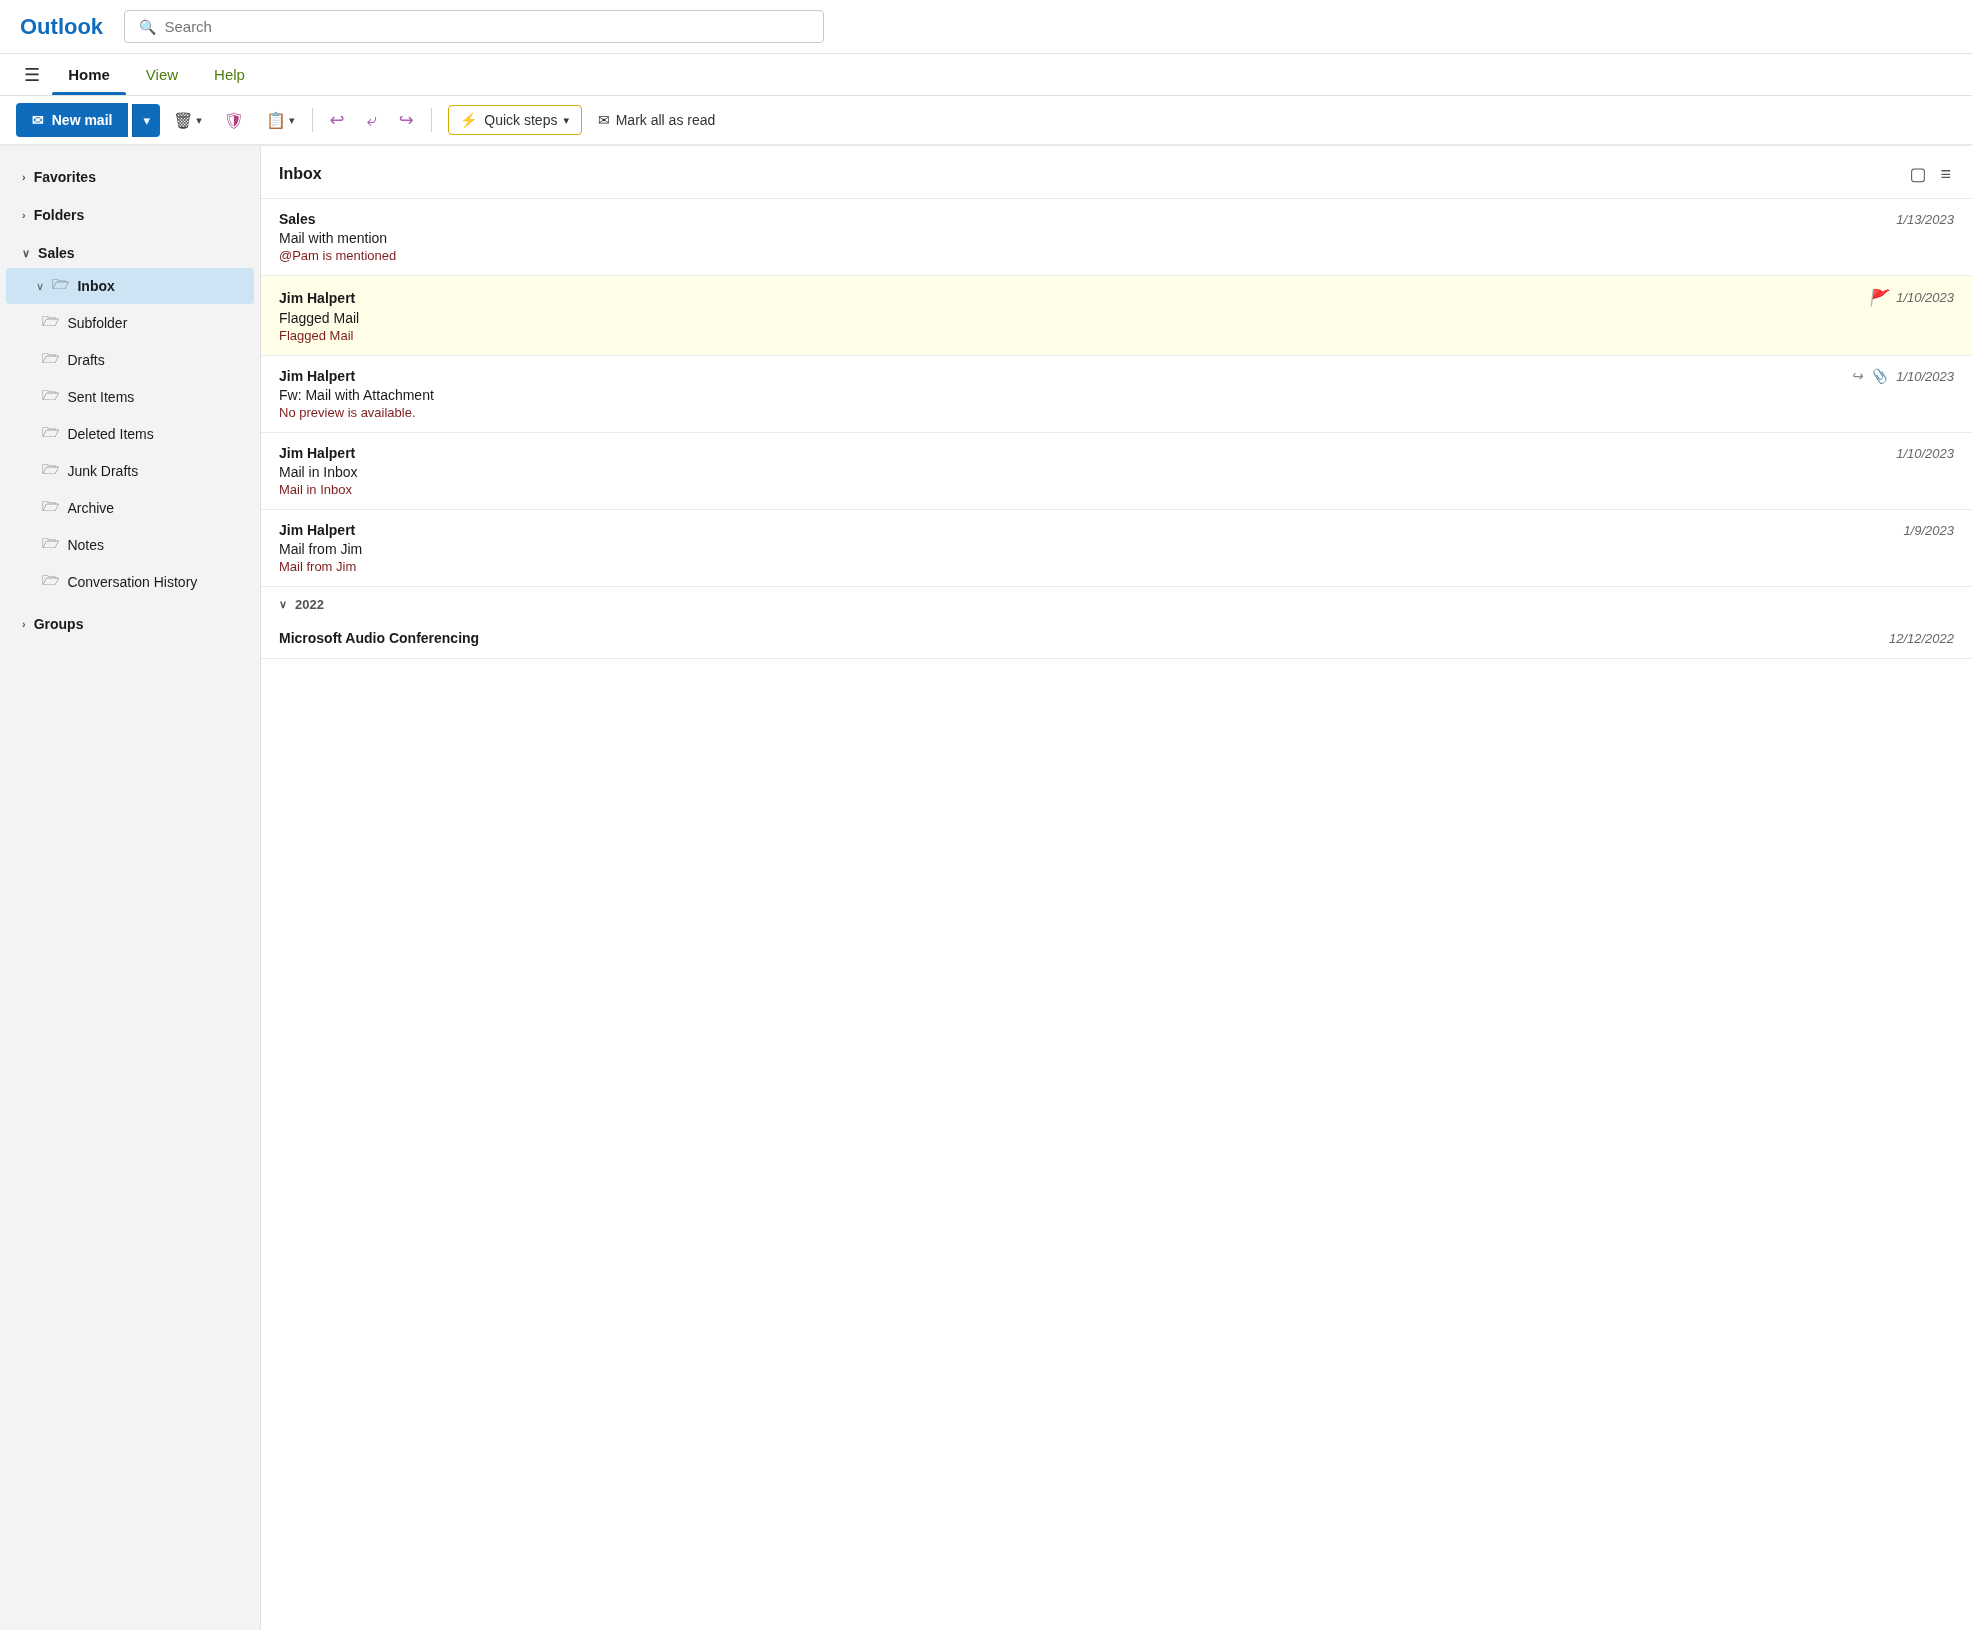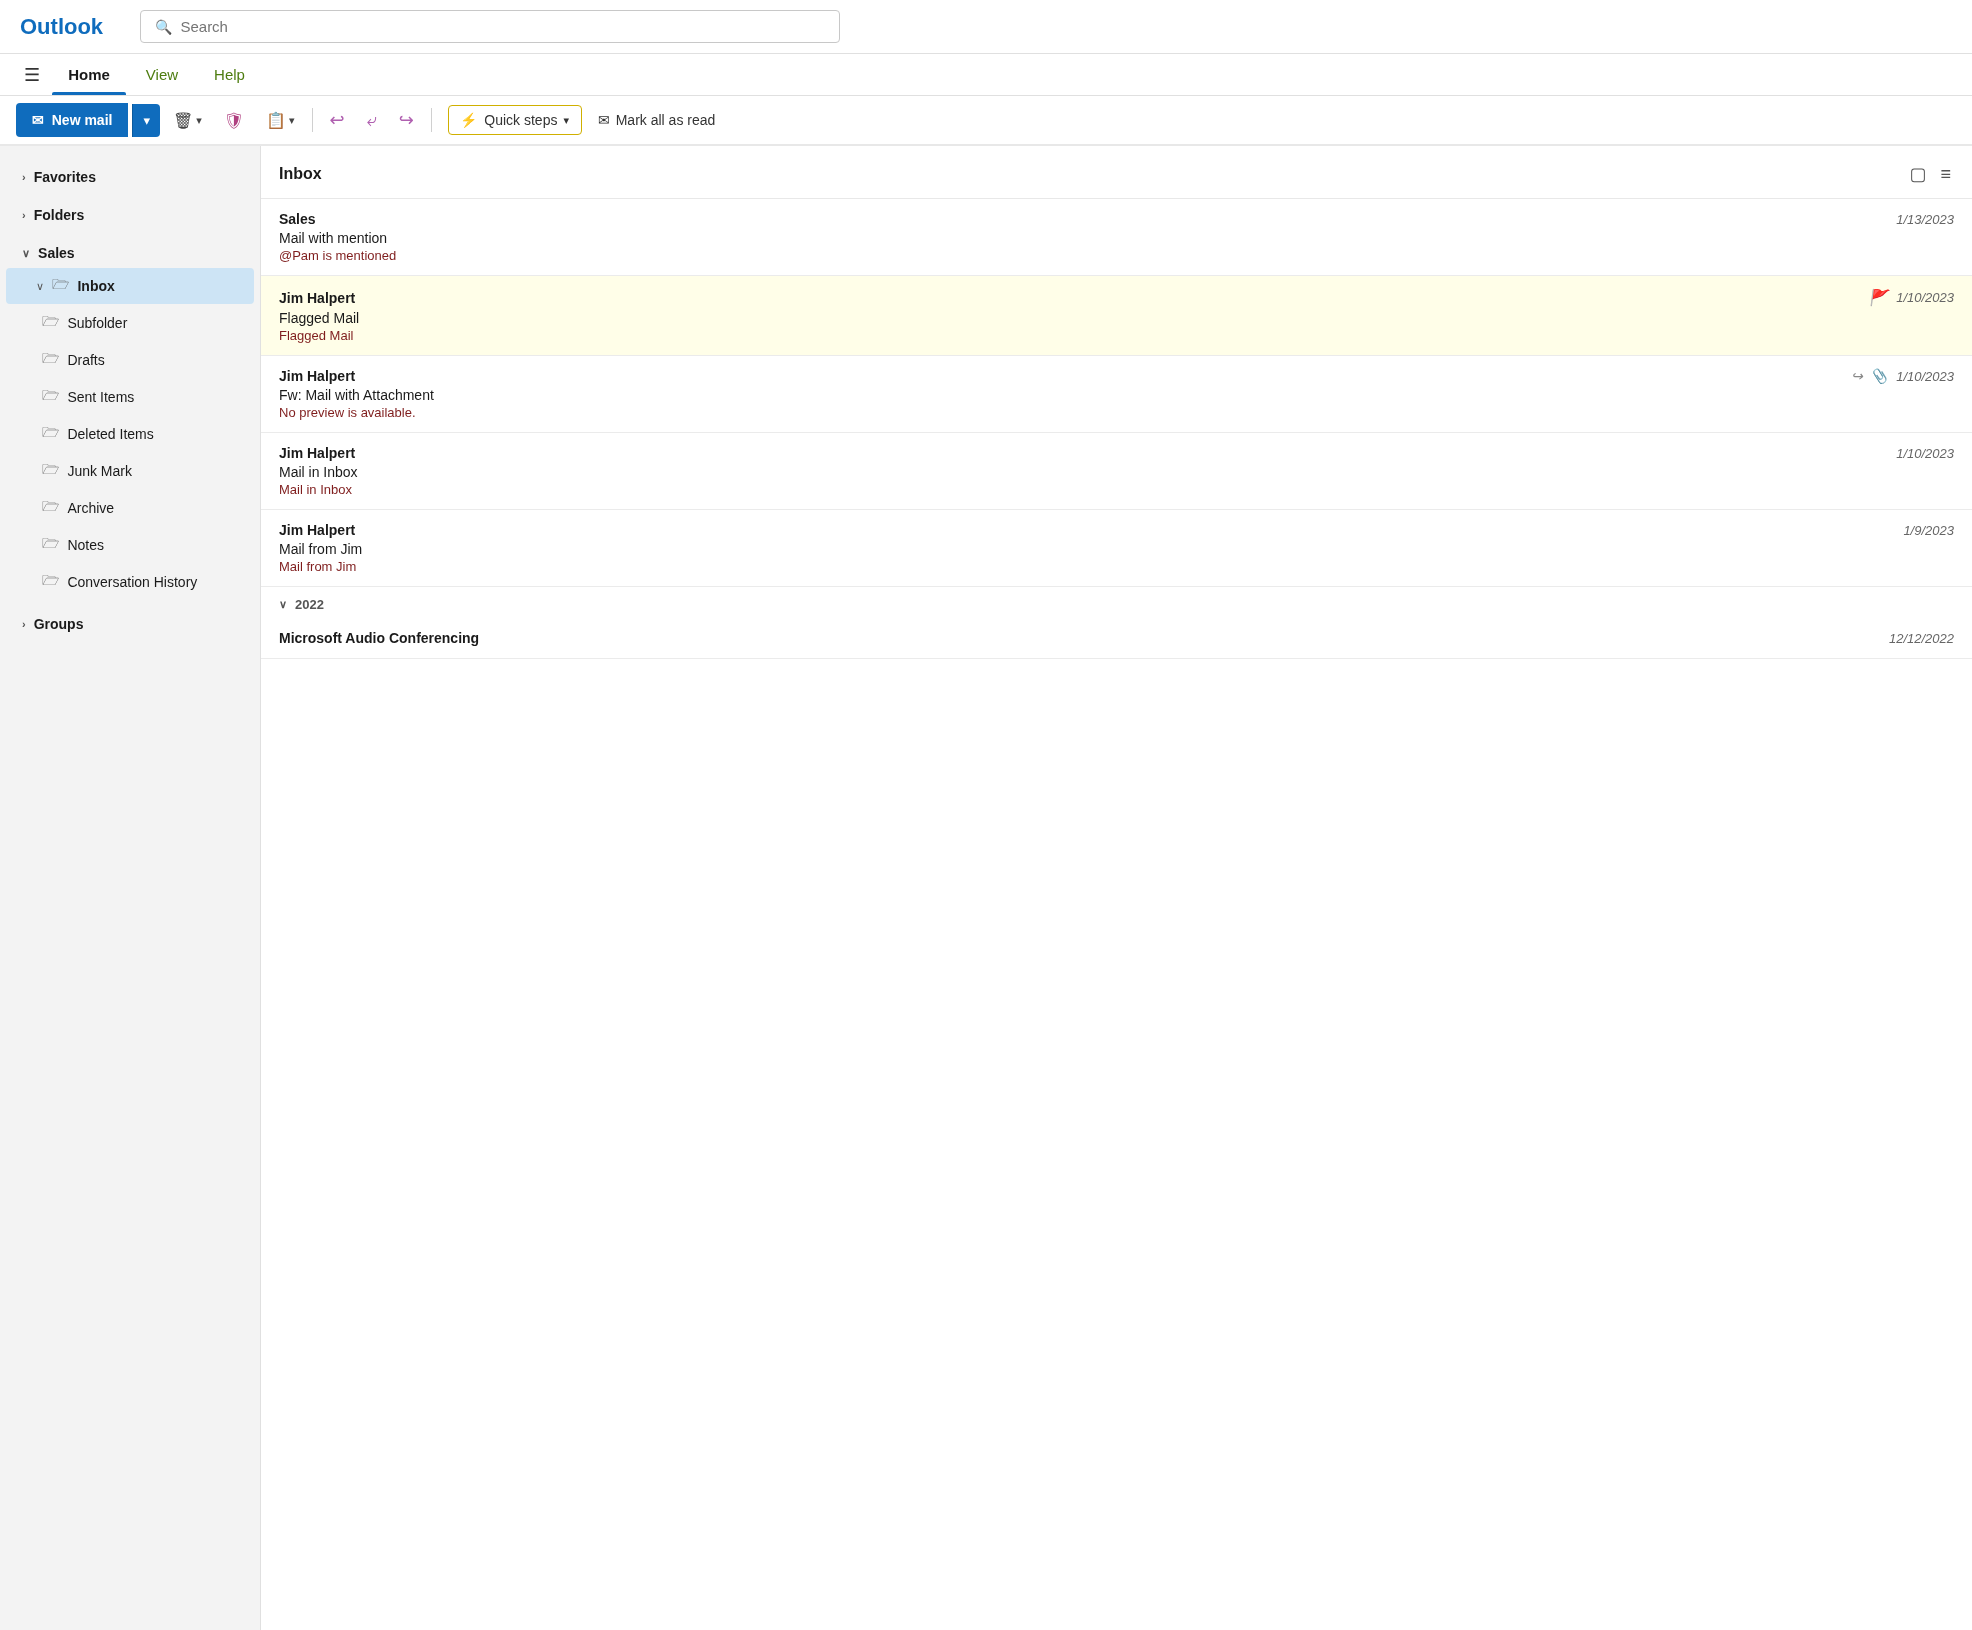--- a/index.html
+++ b/index.html
@@ -5,21 +5,21 @@
     * { box-sizing: border-box; margin: 0; padding: 0; font-family: 'Segoe UI', Arial, sans-serif; }
     body { background: #f3f3f3; color: #1a1a1a; font-size: 14px; }
 
     
     .header {
       background: #fff;
       display: flex;
       align-items: center;
       padding: 10px 20px;
       border-bottom: 1px solid #e0e0e0;
-      gap: 20px;
+      gap: 4px;
     }
     .outlook-logo {
       font-size: 22px;
       font-weight: 700;
       color: #0f6cbd;
       min-width: 100px;
     }
     .search-bar {
       flex: 1;
       max-width: 700px;
@@ -299,21 +299,21 @@
         <span class="label">Sent Items</span>
       </div>
 
       <div class="sidebar-item subfolder">
         <span class="folder-icon">🗁</span>
         <span class="label">Deleted Items</span>
       </div>
 
       <div class="sidebar-item subfolder">
         <span class="folder-icon">🗁</span>
-        <span class="label">Junk Mark</span>
+        <span class="label">Junk Drafts</span>
       </div>
 
       <div class="sidebar-item subfolder">
         <span class="folder-icon">🗁</span>
         <span class="label">Archive</span>
       </div>
 
       <div class="sidebar-item subfolder">
         <span class="folder-icon">🗁</span>
         <span class="label">Notes</span>

